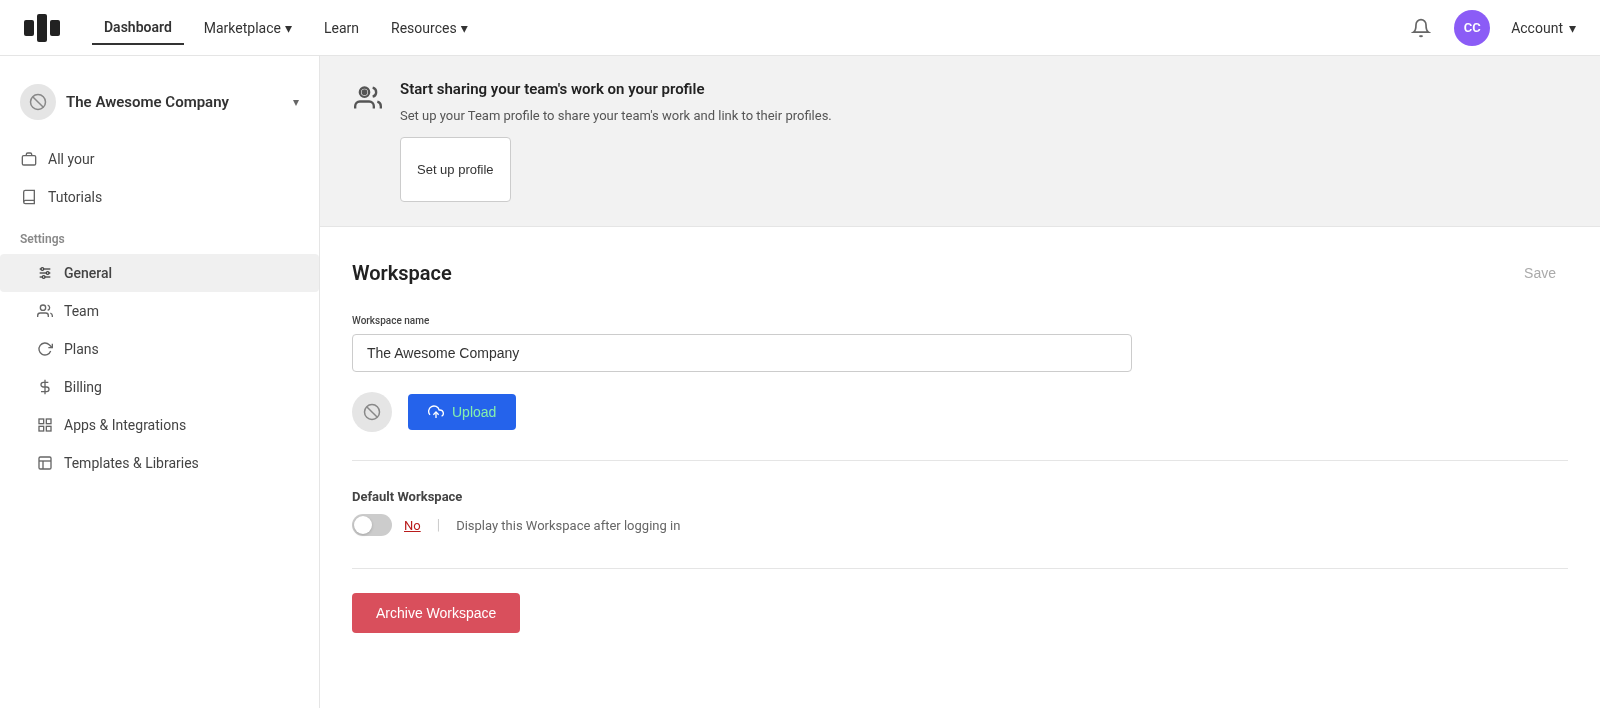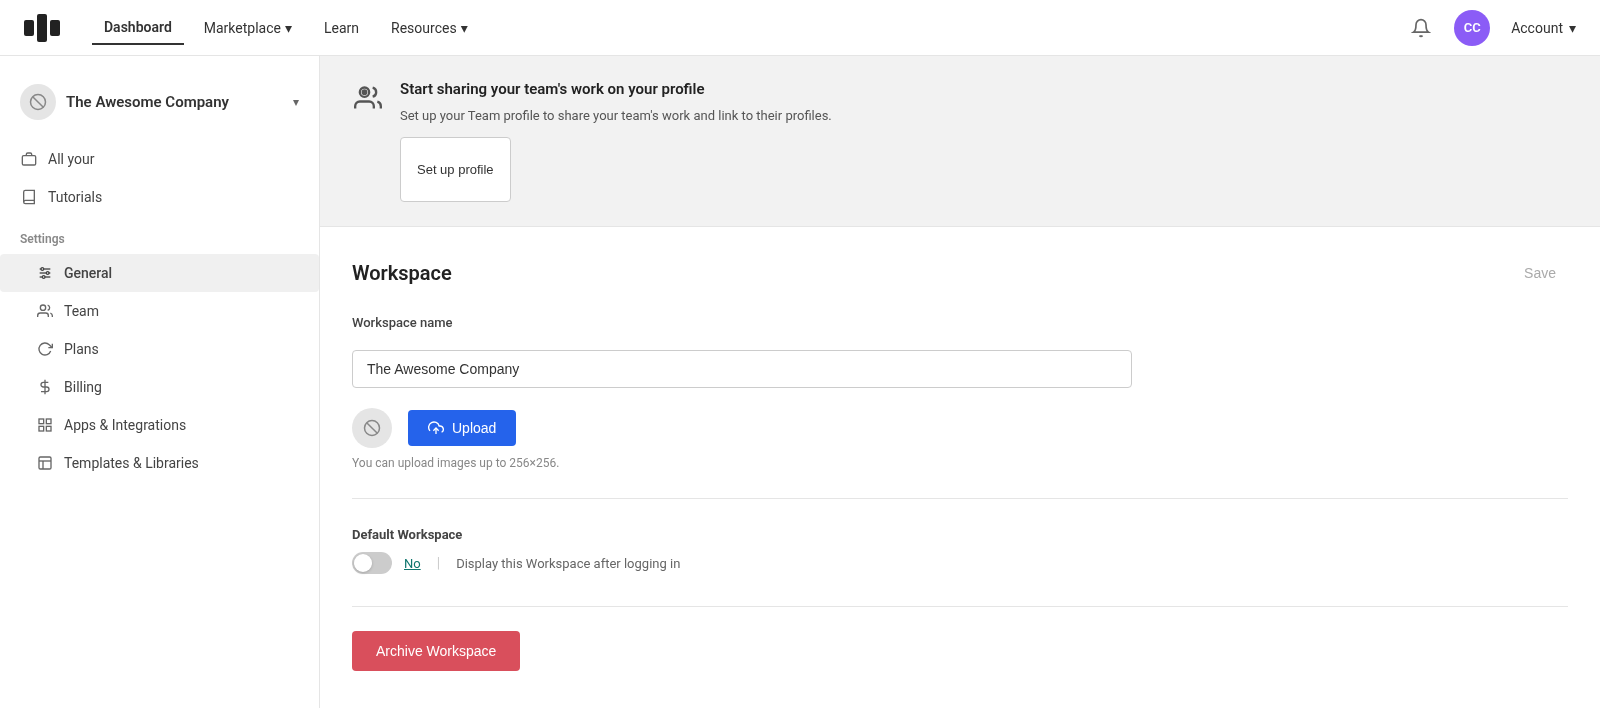--- a/index.html
+++ b/index.html
@@ -160,22 +160,22 @@
     .workspace-section-title {
       font-size: 20px; font-weight: 600; color: #222;
     }
     .save-btn {
       background: transparent; border: none;
       color: #aaa; font-size: 14px; cursor: pointer;
       padding: 6px 12px;
     }
 
     .field-label {
-      font-size: 13px; font-weight: 500; color: #444;
-      margin-bottom: 20px;
+      font-size: 10px; font-weight: 500; color: #444;
+      margin-bottom: 8px;
     }
     .workspace-name-input {
       width: 780px; max-width: 100%;
       padding: 10px 14px;
       border: 1px solid #ccc;
       border-radius: 4px;
       font-size: 14px;
       color: #333;
       outline: none;
     }
@@ -185,21 +185,21 @@
       margin-top: 20px; margin-bottom: 8px;
     }
     .workspace-logo-preview {
       width: 40px; height: 40px; border-radius: 50%;
       background: #e5e5e5;
       display: flex; align-items: center; justify-content: center;
       color: #666; font-size: 16px;
     }
     .upload-btn {
       background: #2563eb;
-      color: #ffffff;
+      color: #86efac;
       border: none;
       border-radius: 4px;
       padding: 10px 20px;
       font-size: 14px;
       cursor: pointer;
       display: flex; align-items: center; gap: 8px;
     }
     .upload-hint {
       font-size: 12px; color: #888; margin-top: 6px;
     }
@@ -223,21 +223,21 @@
     }
     .toggle-knob {
       position: absolute;
       top: 2px; left: 2px;
       width: 18px; height: 18px;
       background: #fff;
       border-radius: 50%;
       box-shadow: 0 1px 3px rgba(0,0,0,0.2);
     }
     .toggle-label {
-      font-size: 13px; color: #0f766e; text-decoration: underline;
+      font-size: 13px; color: #b91c1c; text-decoration: underline;
     }
     .toggle-description {
       font-size: 13px; color: #666;
     }
     .separator { color: #ccc; margin: 0 4px; }
 
     .archive-section {
       margin-top: 32px; padding-top: 24px;
       border-top: 1px solid #e5e5e5;
     }
@@ -439,21 +439,20 @@
         </div>
         <button class="upload-btn">
           <svg width="16" height="16" viewBox="0 0 24 24" fill="none" stroke="#fff" stroke-width="2">
             <polyline points="16 16 12 12 8 16"></polyline>
             <line x1="12" y1="12" x2="12" y2="21"></line>
             <path d="M20.39 18.39A5 5 0 0 0 18 9h-1.26A8 8 0 1 0 3 16.3"></path>
           </svg>
           <span>Upload</span>
         </button>
       </div>
-      <div class="upload-hint">You can upload images up to 256×256.</div>
 
       <hr class="divider">
 
       <div class="default-workspace-label">Default Workspace</div>
 
       <div class="toggle-row">
         <div class="toggle">
           <div class="toggle-knob"></div>
         </div>
         <span class="toggle-label">No</span>

